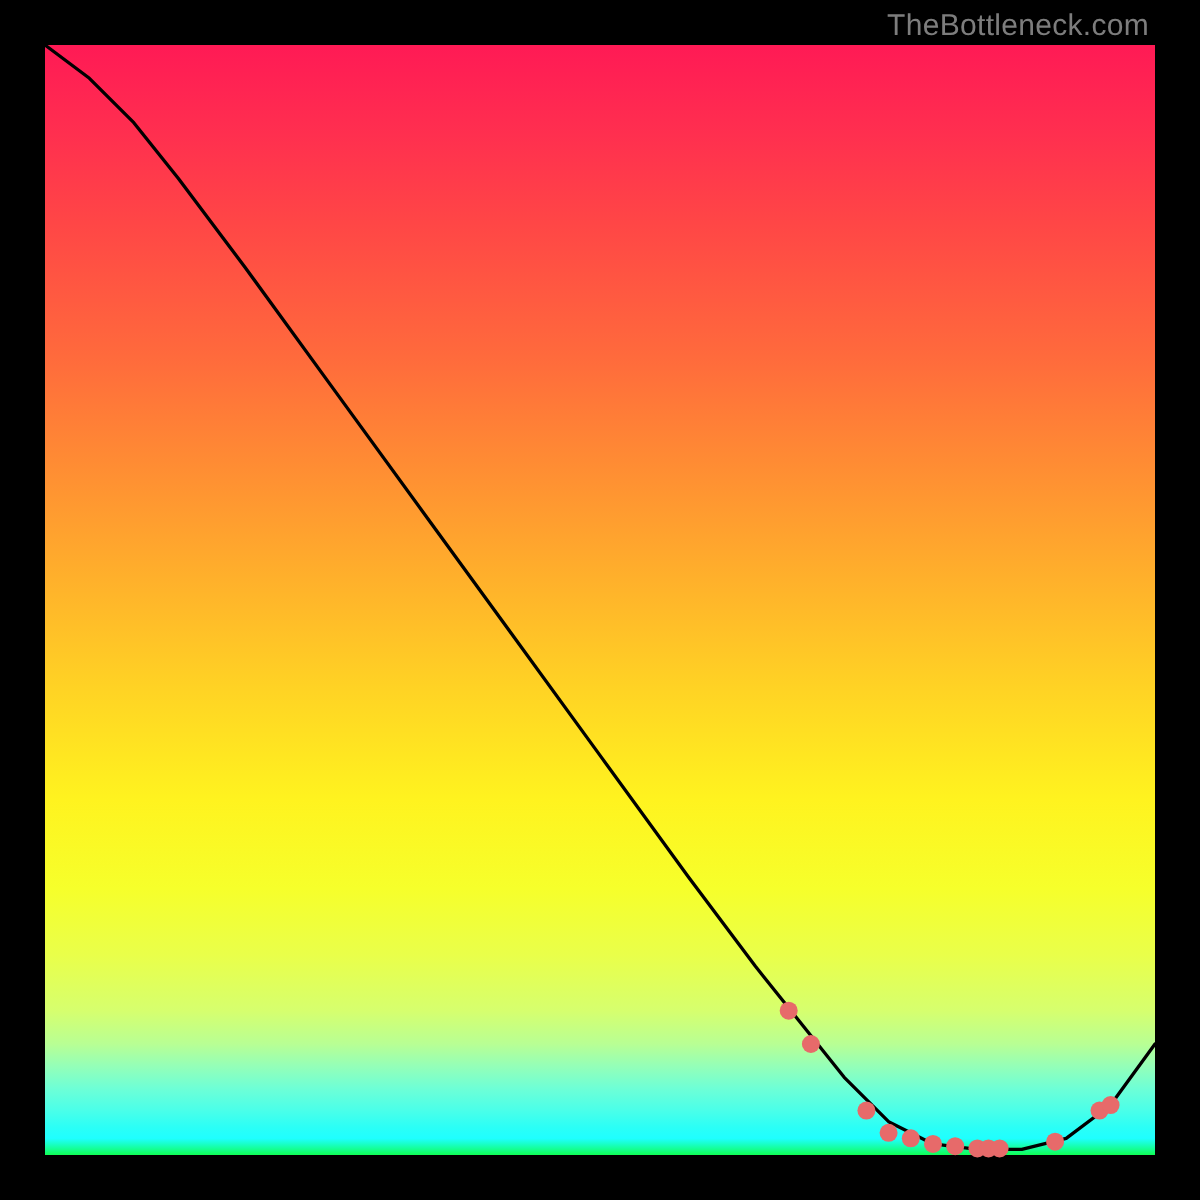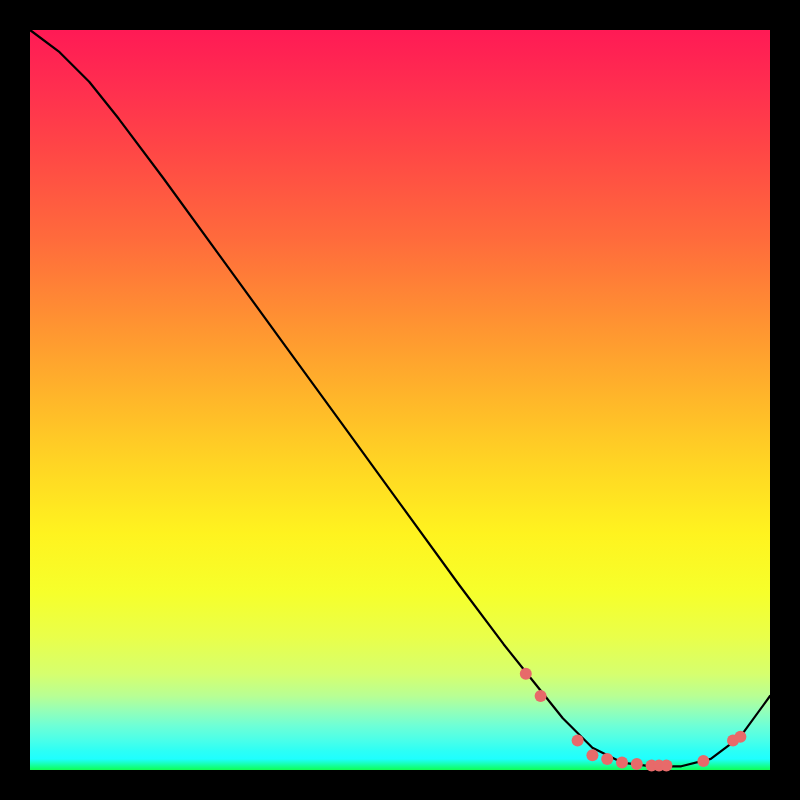--- a/index.html
+++ b/index.html
@@ -75,20 +75,21 @@
   .marker {
     fill: #e76a6a;
     stroke: none;
   }
 </style>
 </head>
 <body>
 
 <div class="chart-wrap">
 
+  <div class="watermark">TheBottleneck.com</div>
 
   <div class="plot-area">
     <svg class="curve" viewBox="0 0 740 740" preserveAspectRatio="none">
       <path class="curve-path" d="M0.0 0.0 L29.6 22.2 L59.2 51.8 L88.8 88.8 L133.2 148.0 L192.4 229.4 L251.6 310.8 L310.8 392.2 L370.0 473.6 L429.2 555.0 L473.6 614.2 L503.2 651.2 L532.8 688.2 L562.4 717.8 L592.0 732.6 L621.6 736.3 L651.2 736.3 L680.8 728.9 L710.4 706.7 L740.0 666.0"></path>
       <g>
           <circle cx="495.8" cy="643.8" r="6" class="marker"></circle>
           <circle cx="510.6" cy="666.0" r="6" class="marker"></circle>
           <circle cx="547.6" cy="710.4" r="6" class="marker"></circle>
           <circle cx="562.4" cy="725.2" r="6" class="marker"></circle>
           <circle cx="577.2" cy="728.9" r="6" class="marker"></circle>

